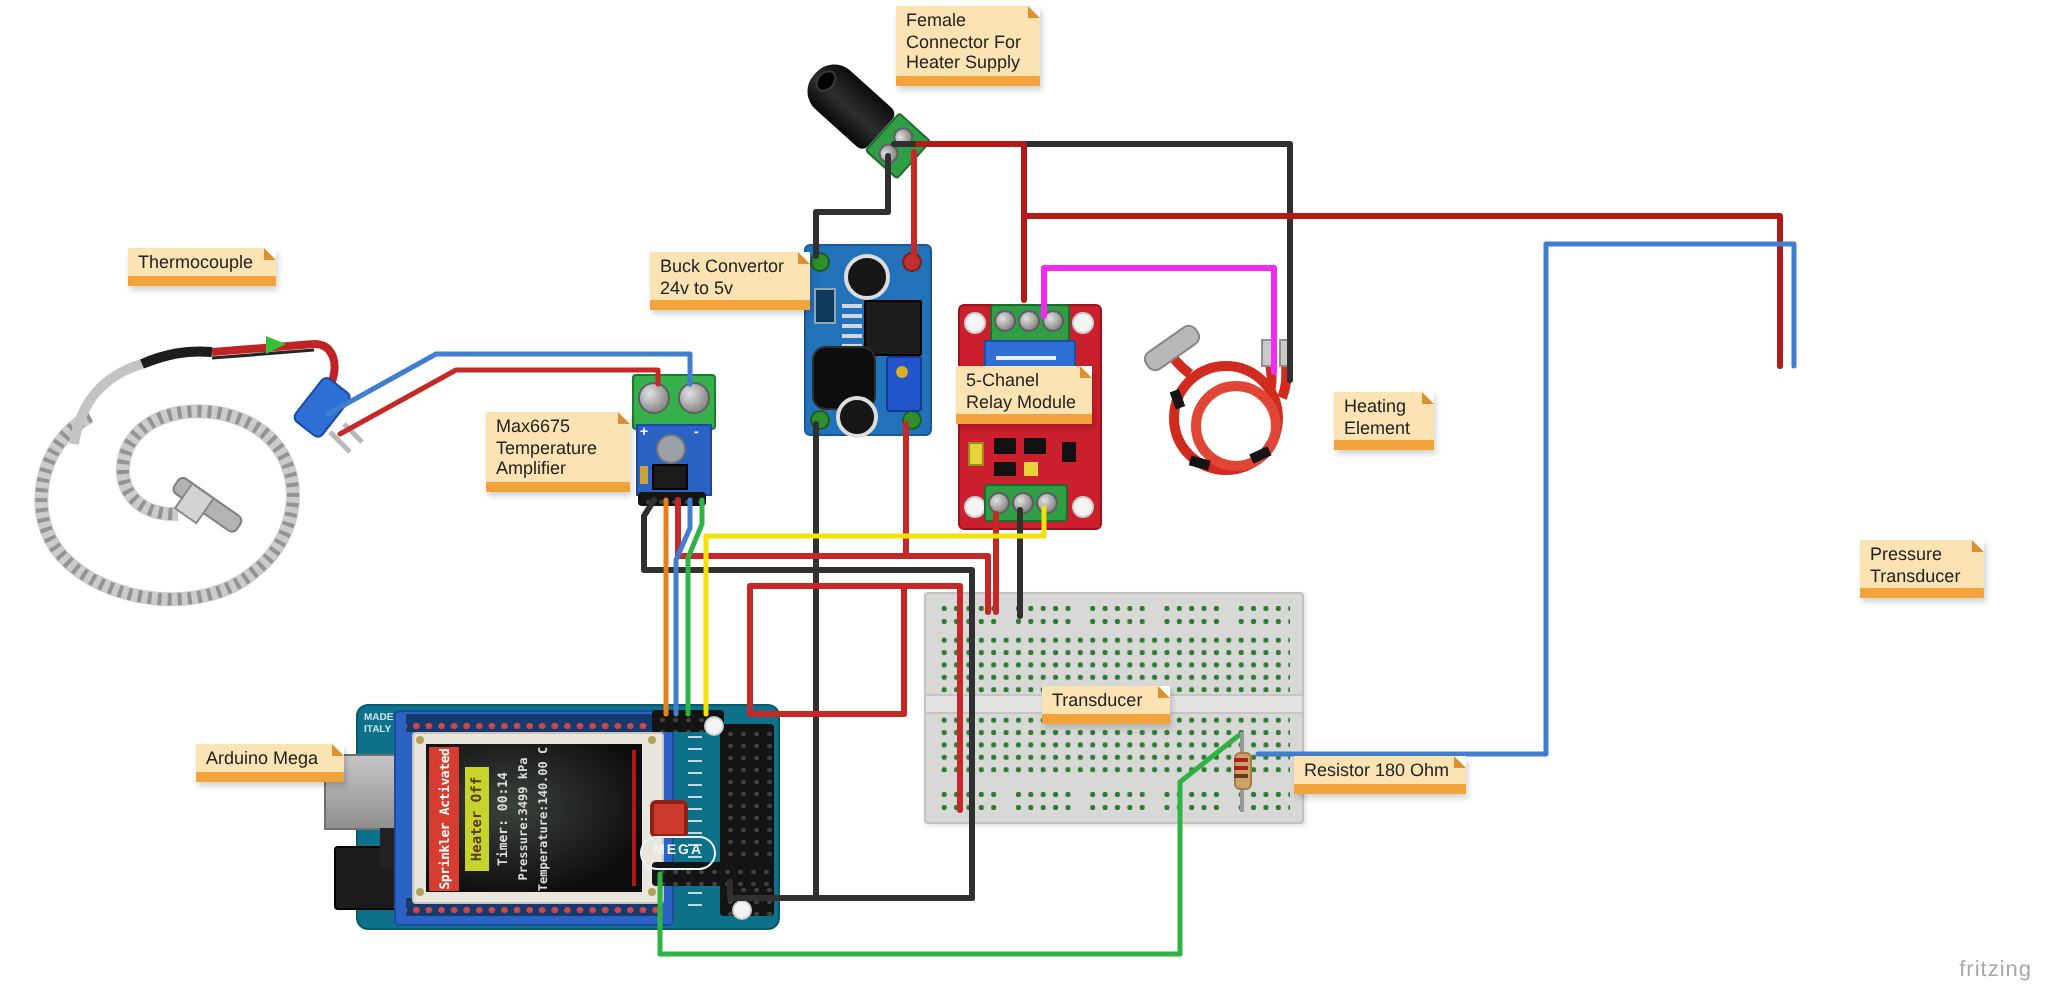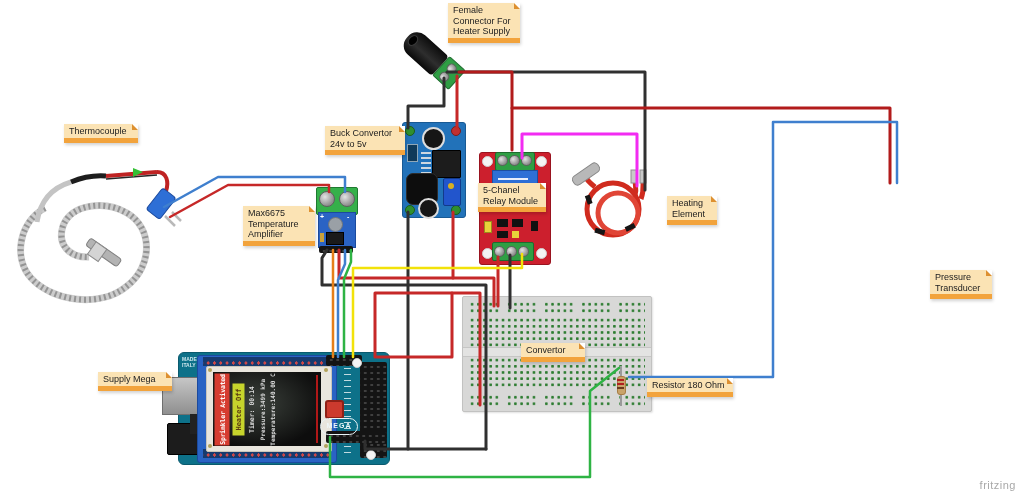--- a/index.html
+++ b/index.html
@@ -230,18 +230,18 @@
     </g>
   </svg>
 
   <div class="note" style="left:64px;top:124px;width:64px">Thermocouple</div>
   <div class="note" style="left:448px;top:3px;width:62px">Female Connector For Heater Supply</div>
   <div class="note" style="left:325px;top:126px;width:70px">Buck Convertor 24v to 5v</div>
   <div class="note" style="left:243px;top:206px;width:62px">Max6675 Temperature Amplifier</div>
   <div class="note" style="left:478px;top:183px;width:58px">5-Chanel Relay Module</div>
   <div class="note" style="left:667px;top:196px;width:40px">Heating Element</div>
   <div class="note" style="left:930px;top:270px;width:52px">Pressure Transducer</div>
-  <div class="note" style="left:98px;top:372px;width:64px">Supply Mega</div>
-  <div class="note" style="left:521px;top:343px;width:54px">Convertor</div>
+  <div class="note" style="left:98px;top:372px;width:64px">Arduino Mega</div>
+  <div class="note" style="left:521px;top:343px;width:54px">Transducer</div>
   <div class="note" style="left:647px;top:378px;width:76px">Resistor 180 Ohm</div>
 
   <div class="abs" style="right:8px;bottom:3px;color:#a8a8a8;font-size:11px;font-weight:normal;letter-spacing:.5px;z-index:50">fritzing</div>
 </div>
 
 </body></html>

